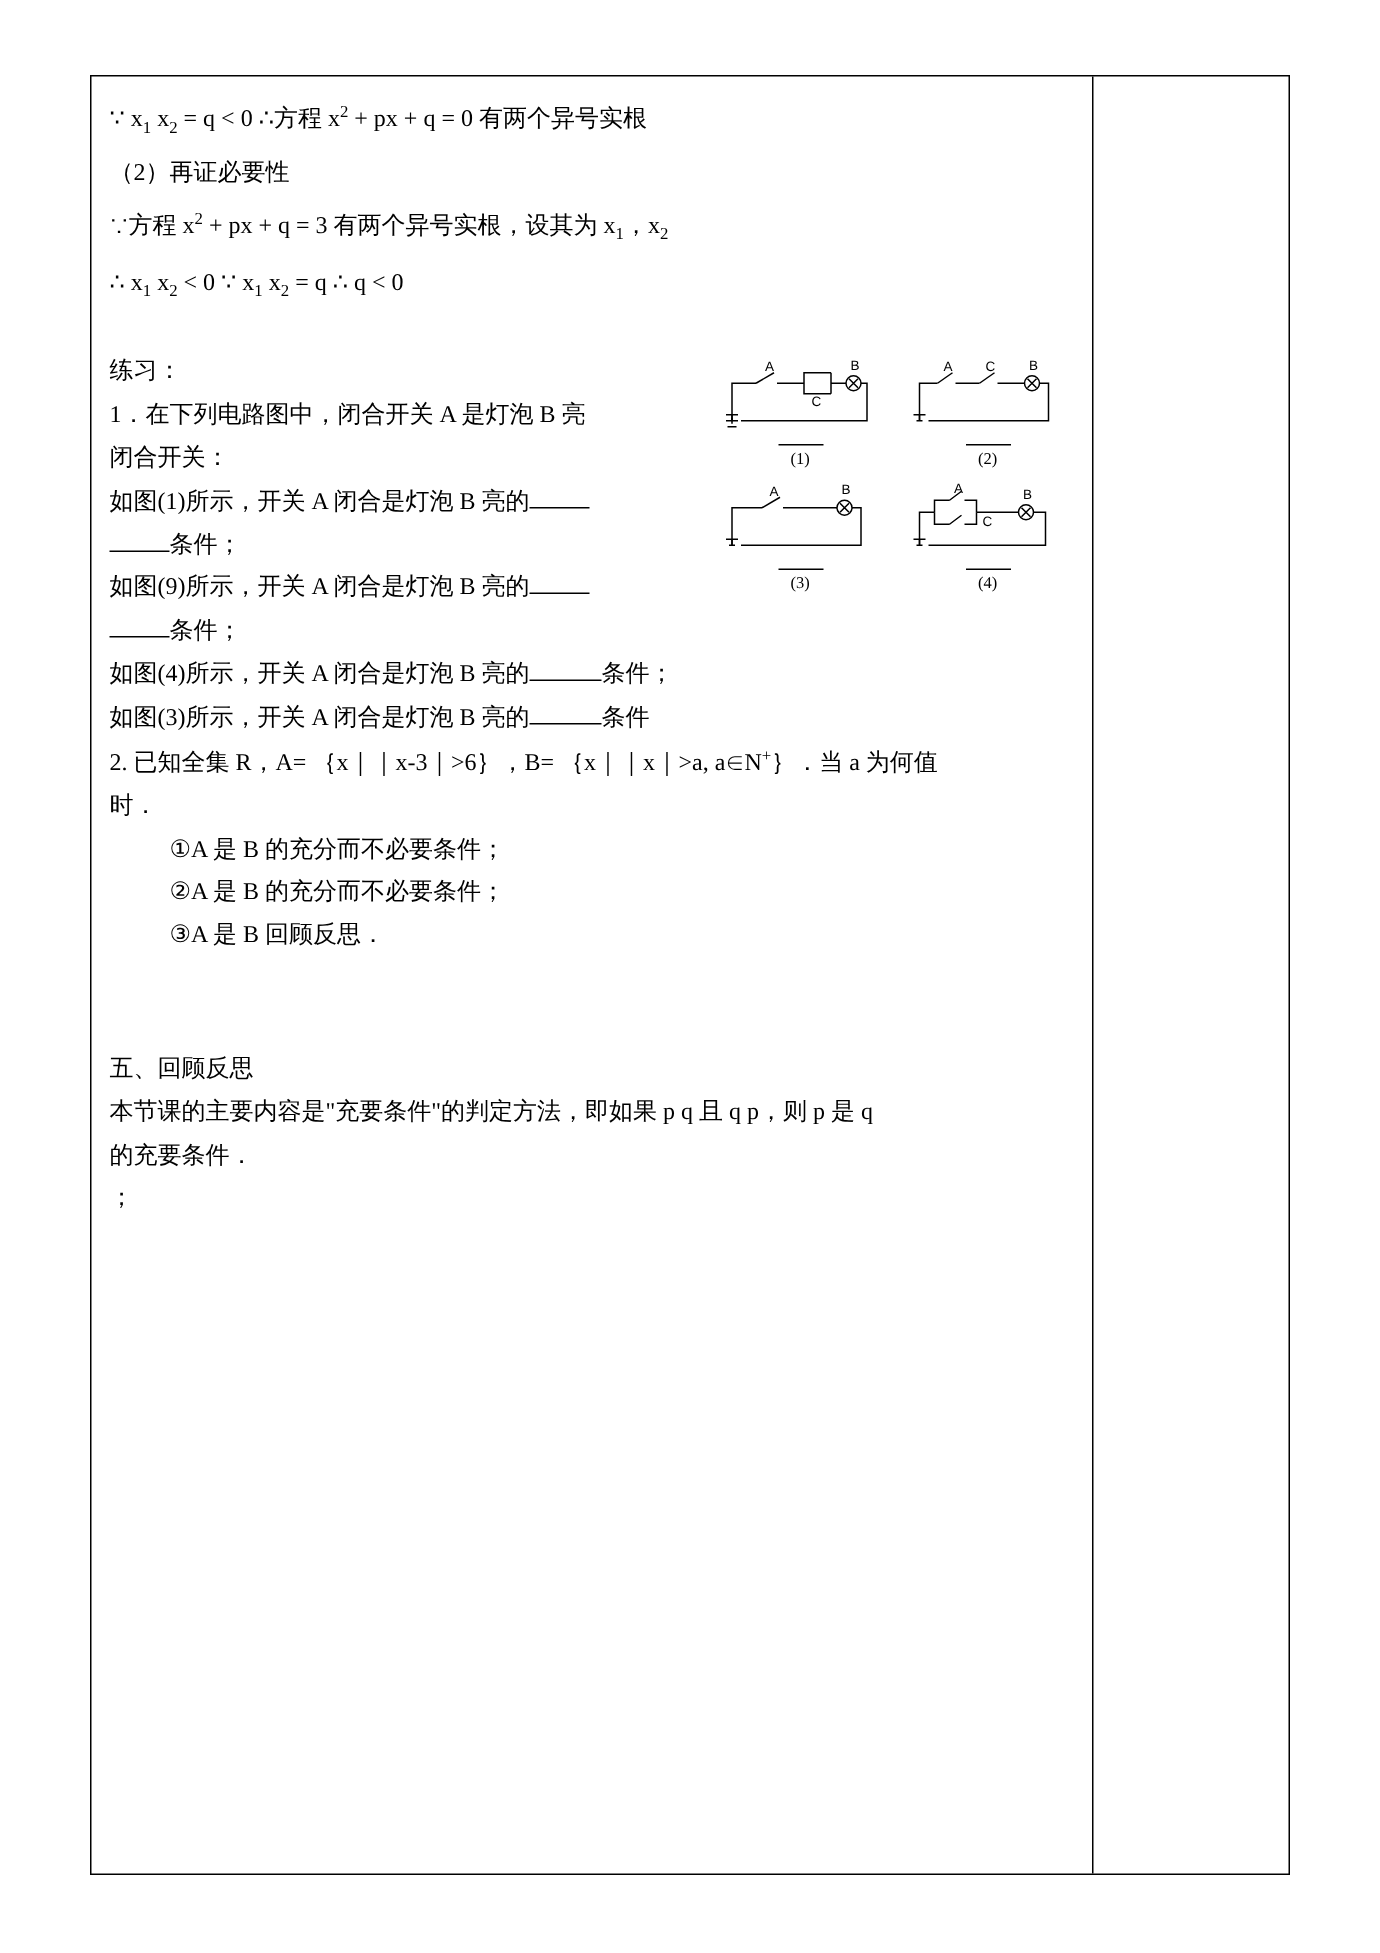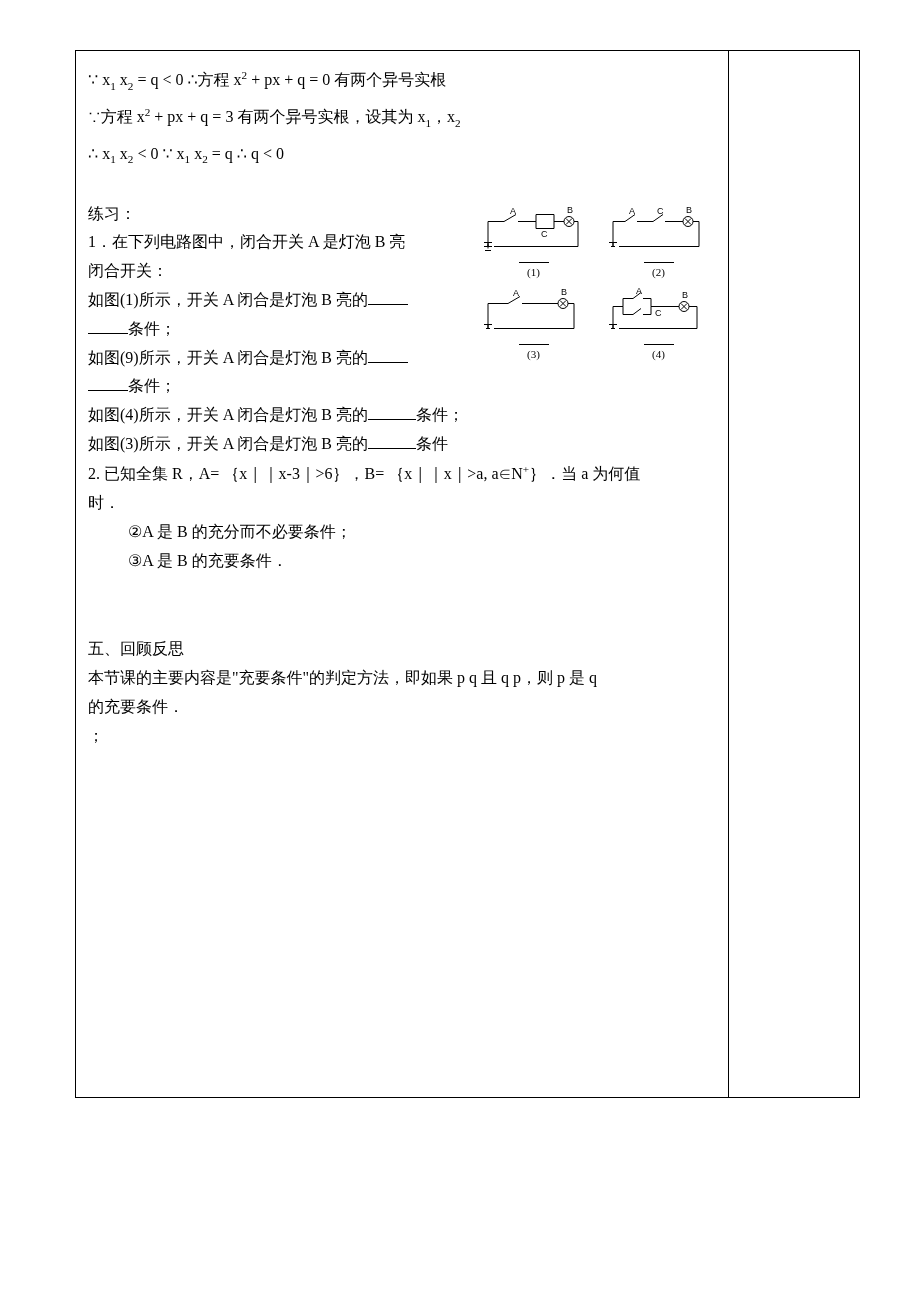--- a/index.html
+++ b/index.html
@@ -7,23 +7,23 @@
       width: 920px;
       height: 1302px;
       background: #fff;
       font-family: "SimSun", "宋体", serif;
       font-size: 16px;
       line-height: 1.8;
       color: #000;
       padding: 0;
     }
     .page-frame {
-      margin: 50px 60px 40px 75px;
+      margin: 50px 60px 40px 60px;
       border: 1px solid #000;
-      height: 1048px;
+      height: 1200px;
       display: flex;
     }
     .main-cell {
       flex: 1;
       padding: 14px 12px;
       border-right: 1px solid #000;
       position: relative;
     }
     .side-cell {
       width: 130px;
@@ -84,20 +84,21 @@
 </head>
 <body>
 
 <div class="page-frame">
   <div class="main-cell">
 
     <div class="math-line">
       <span>∵ x</span><span class="sub">1</span><span> x</span><span class="sub">2</span><span> = q &lt; 0 ∴方程 x</span><span class="sup">2</span><span> + px + q = 0 有两个异号实根</span>
     </div>
 
+    <div class="math-line">（2）再证必要性</div>
 
     <div class="math-line">
       <span>∵方程 x</span><span class="sup">2</span><span> + px + q = 3 有两个异号实根，设其为 x</span><span class="sub">1</span><span>，x</span><span class="sub">2</span>
     </div>
 
     <div class="math-line" style="margin-top:8px">
       <span>∴ x</span><span class="sub">1</span><span> x</span><span class="sub">2</span><span> &lt; 0 ∵ x</span><span class="sub">1</span><span> x</span><span class="sub">2</span><span> = q ∴ q &lt; 0</span>
     </div>
 
 
@@ -207,22 +208,23 @@
       <div><span class="blank blank-short"></span><span>条件；</span></div>
       <div><span>如图(9)所示，开关 A 闭合是灯泡 B 亮的</span><span class="blank blank-short"></span></div>
       <div><span class="blank blank-short"></span><span>条件；</span></div>
       <div><span>如图(4)所示，开关 A 闭合是灯泡 B 亮的</span><span class="blank"></span><span>条件；</span></div>
       <div><span>如图(3)所示，开关 A 闭合是灯泡 B 亮的</span><span class="blank"></span><span>条件</span></div>
 
       <div>
         <span>2. 已知全集 R，A= ｛x｜｜x-3｜&gt;6｝，B= ｛x｜｜x｜&gt;a, a∈N</span><span class="sup">+</span><span>｝．当 a 为何值</span>
       </div>
       <div>时．</div>
+      <div class="indent">①A 是 B 的充分而不必要条件；</div>
       <div class="indent">②A 是 B 的充分而不必要条件；</div>
-      <div class="indent">③A 是 B 的充要条件．</div>
+      <div class="indent">③A 是 B 回顾反思．</div>
     </div>
 
     <div style="height:60px"></div>
 
     <div>五、回顾反思</div>
     <div>本节课的主要内容是"充要条件"的判定方法，即如果 p  q 且 q  p，则 p 是 q</div>
     <div>的充要条件．</div>
     <div>；</div>
 
   </div>

